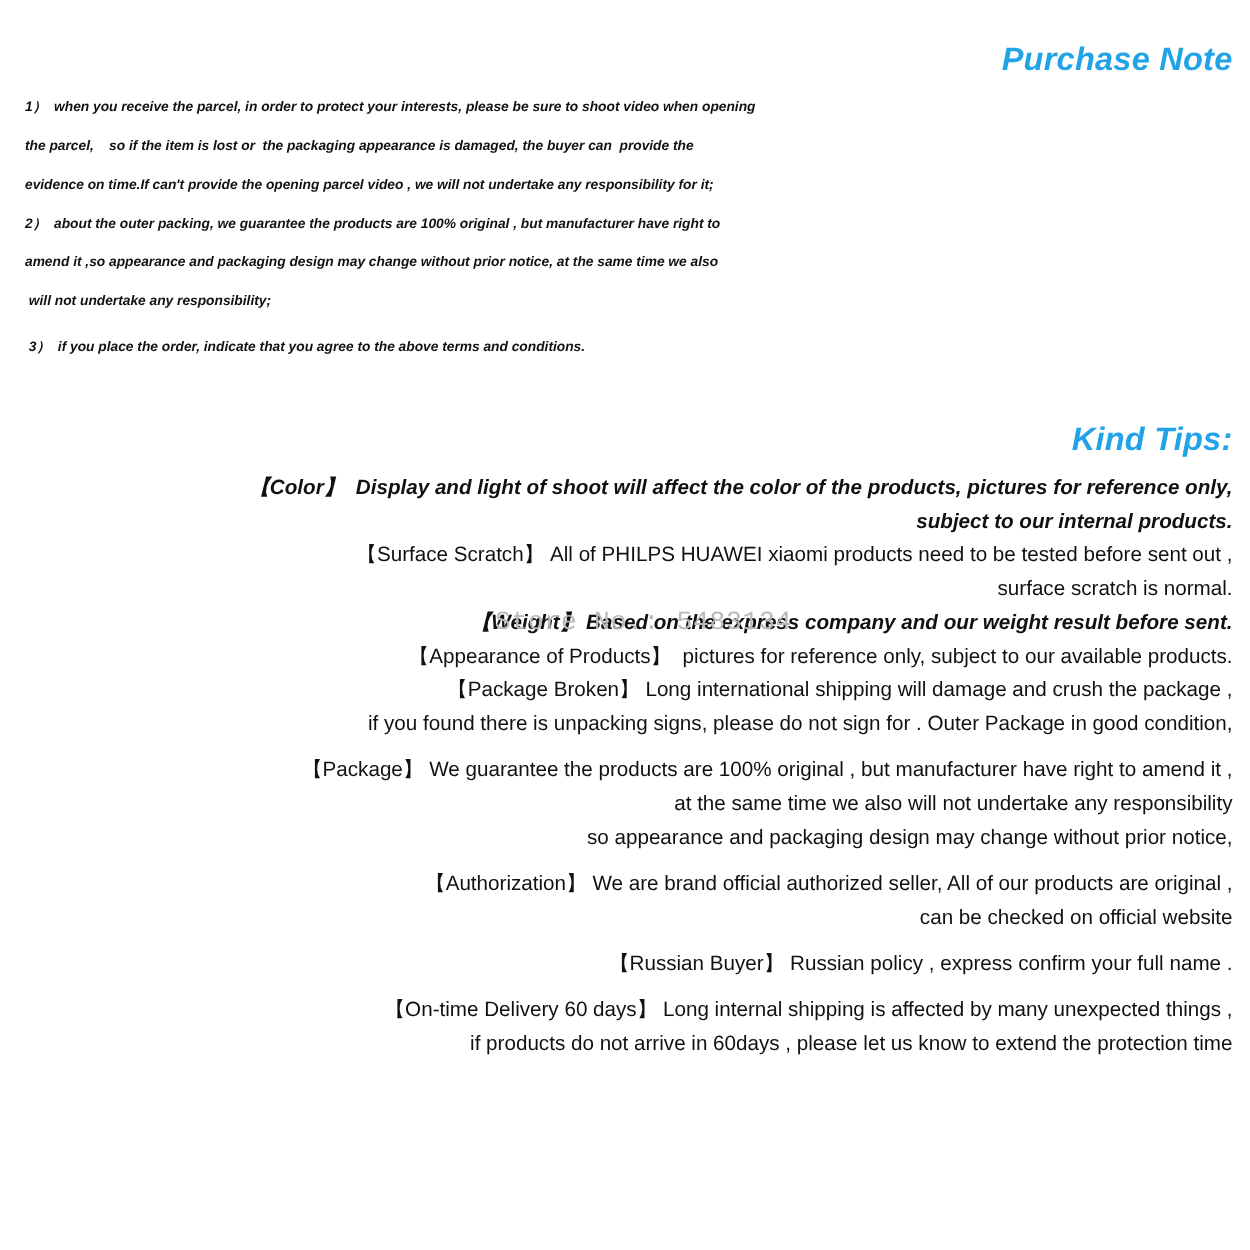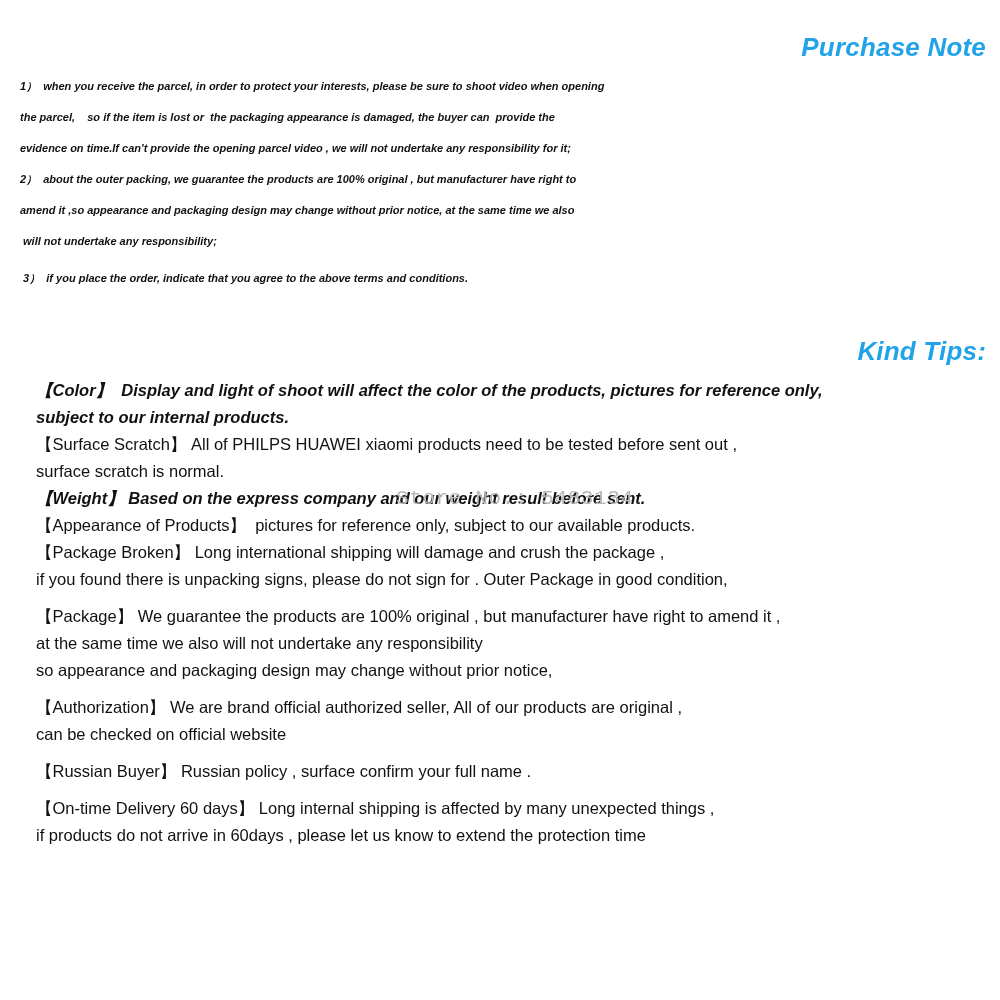--- a/index.html
+++ b/index.html
@@ -52,20 +52,21 @@
     white-space: pre;
   }
   .para-gap {
     height: 6px;
   }
   .tip {
     margin: 0 0 0 10px;
     line-height: 27px;
     font-size: 16.5px;
     color: #111;
+    text-align: right;
   }
   .tip .ln {
     display: block;
     white-space: pre;
   }
   .tip.bolditalic {
     font-weight: bold;
     font-style: italic;
   }
   .tip.plain {
@@ -152,21 +153,21 @@
     <div class="tip-spacer"></div>
 
     <p class="tip plain tip-indent">
       <span class="ln">【Authorization】 We are brand official authorized seller, All of our products are original ,</span>
       <span class="ln">can be checked on official website</span>
     </p>
 
     <div class="tip-spacer"></div>
 
     <p class="tip plain tip-indent">
-      <span class="ln">【Russian Buyer】 Russian policy , surface confirm your full name .</span>
+      <span class="ln">【Russian Buyer】 Russian policy , express confirm your full name .</span>
     </p>
 
     <div class="tip-spacer"></div>
 
     <p class="tip plain tip-indent">
       <span class="ln">【On-time Delivery 60 days】 Long internal shipping is affected by many unexpected things ,</span>
       <span class="ln">if products do not arrive in 60days , please let us know to extend the protection time</span>
     </p>
 
   </div>

